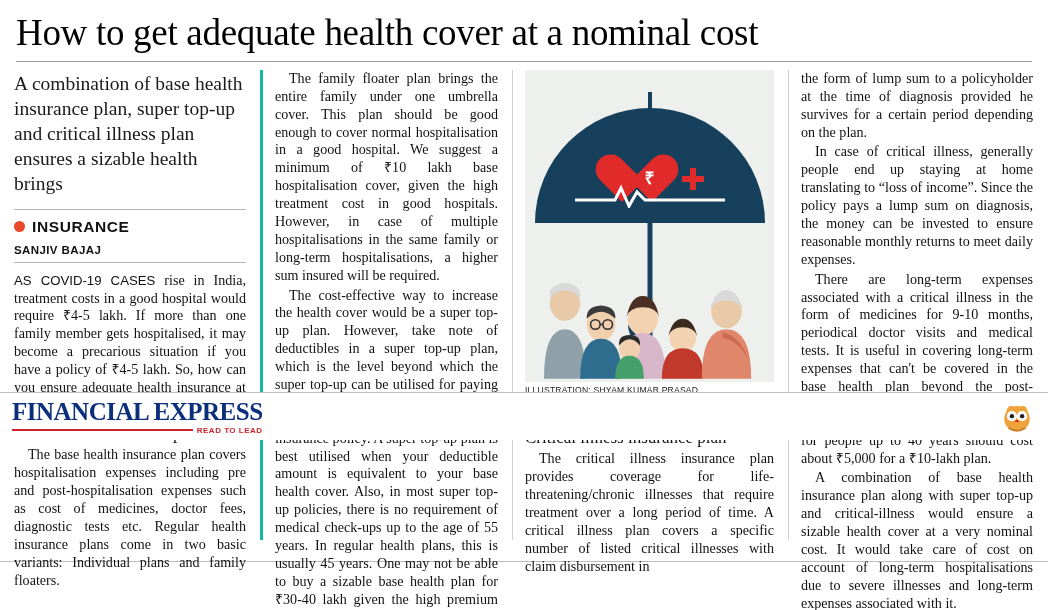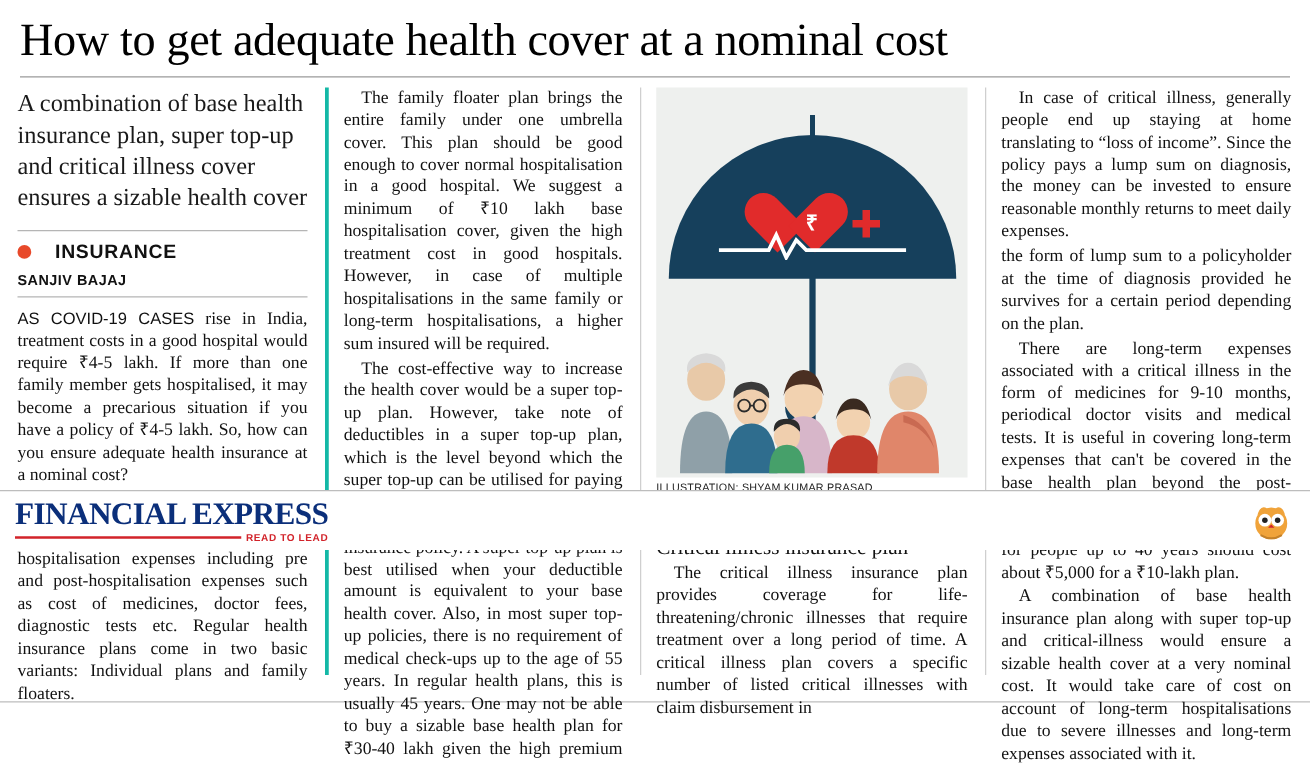--- a/index.html
+++ b/index.html
@@ -60,21 +60,21 @@
     margin: 2px 0 12px 0;
     color: #1a1a1a;
   }
   .sect-rule {
     border-top: 1px solid #b5b5b5;
     margin: 10px 0 8px 0;
   }
   .kicker {
     display: flex;
     align-items: center;
-    gap: 19px;
+    gap: 7px;
     margin: 2px 0 8px 0;
     text-align: center;
   }
   .kicker .dot {
     width: 11px; height: 11px;
     border-radius: 50%;
     background: #e8492a;
     display: inline-block;
   }
   .kicker .label {
@@ -286,21 +286,21 @@
 <div class="page">
 
   <div class="article">
 
     <h1 class="headline">How to get adequate health cover at a nominal cost</h1>
     <div class="rule-under-head"></div>
 
     <div class="cols">
 
       <div class="col c1">
-        <div class="standfirst">A combination of base health insurance plan, super top-up and critical illness cover ensures a sizable health cover</div>
+        <div class="standfirst">A combination of base health insurance plan, super top-up and critical illness plan ensures a sizable health brings</div>
         <div class="sect-rule"></div>
         <div class="kicker">
           <span class="dot"></span>
           <span class="label">INSURANCE</span>
         </div>
         <div class="byline">SANJIV BAJAJ</div>
         <div class="byline-rule"></div>
         <p class="body lead"><b class="drop">AS COVID-19 CASES</b><span> rise in India, treatment costs in a good hospital would require ₹4-5 lakh. If more than one family member gets hospitalised, it may become a precarious situation if you have a policy of ₹4-5 lakh. So, how can you ensure adequate health insurance at a nominal cost?</span></p>
         <h3 class="subhead">There health insurance plans</h3>
         <p class="body">The base health insurance plan covers hospitalisation expenses including pre and post-hospitalisation expenses such as cost of medicines, doctor fees, diagnostic tests etc. Regular health insurance plans come in two basic variants: Individual plans and family floaters.</p>
@@ -359,22 +359,22 @@
             </svg>
           </div>
           <div class="credit">ILLUSTRATION: SHYAM KUMAR PRASAD</div>
         </div>
         <p class="body noindent">comes at a very meagre premium.</p>
         <h3 class="subhead">Critical illness insurance plan</h3>
         <p class="body">The critical illness insurance plan provides coverage for life-threatening/chronic illnesses that require treatment over a long period of time. A critical illness plan covers a specific number of listed critical illnesses with claim disbursement in</p>
       </div>
 
       <div class="col c4">
+        <p class="body noindent">the form of lump sum to a policyholder at the time of diagnosis provided he survives for a certain period depending on the plan.</p>
         <p class="body">In case of critical illness, generally people end up staying at home translating to “loss of income”. Since the policy pays a lump sum on diagnosis, the money can be invested to ensure reasonable monthly returns to meet daily expenses.</p>
-        <p class="body noindent">the form of lump sum to a policyholder at the time of diagnosis provided he survives for a certain period depending on the plan.</p>
         <p class="body">There are long-term expenses associated with a critical illness in the form of medicines for 9-10 months, periodical doctor visits and medical tests. It is useful in covering long-term expenses that can't be covered in the base health plan beyond the post-hospitalisation period. These plans are extremely low cost. Critical illness plans for people up to 40 years should cost about ₹5,000 for a ₹10-lakh plan.</p>
         <p class="body">A combination of base health insurance plan along with super top-up and critical-illness would ensure a sizable health cover at a very nominal cost. It would take care of cost on account of long-term hospitalisations due to severe illnesses and long-term expenses associated with it.</p>
 
       </div>
 
     </div>
   </div>
 
   <div class="footer">
     <div class="brand">

